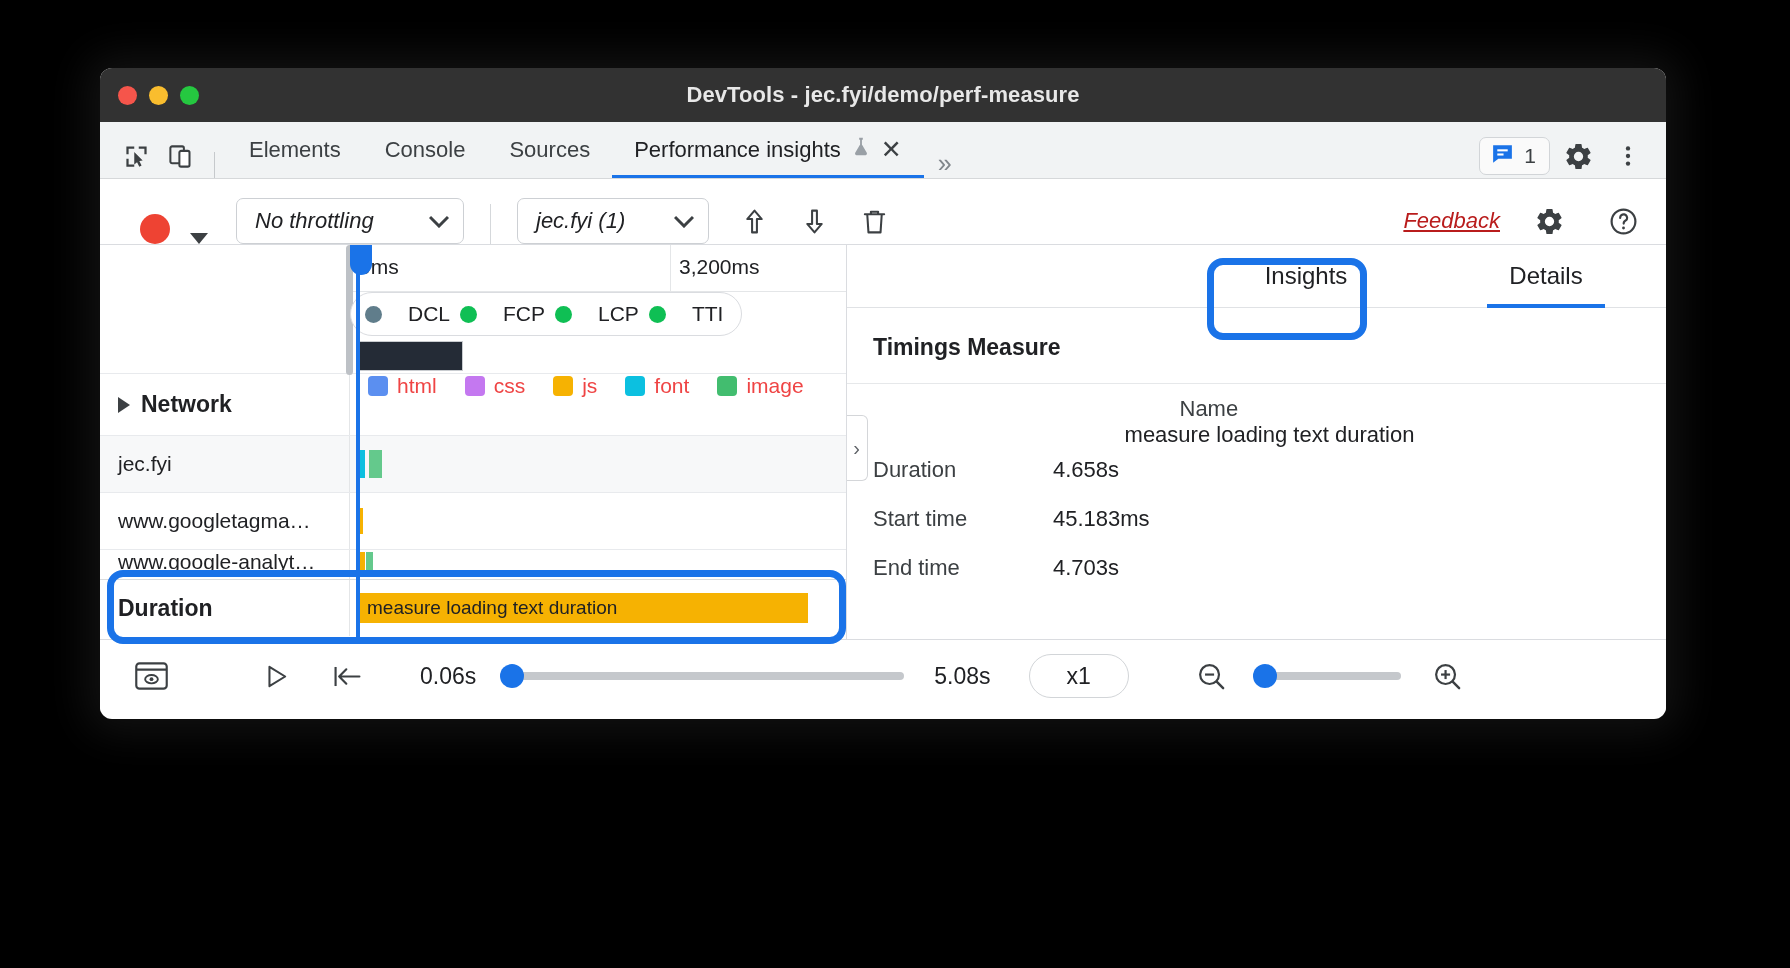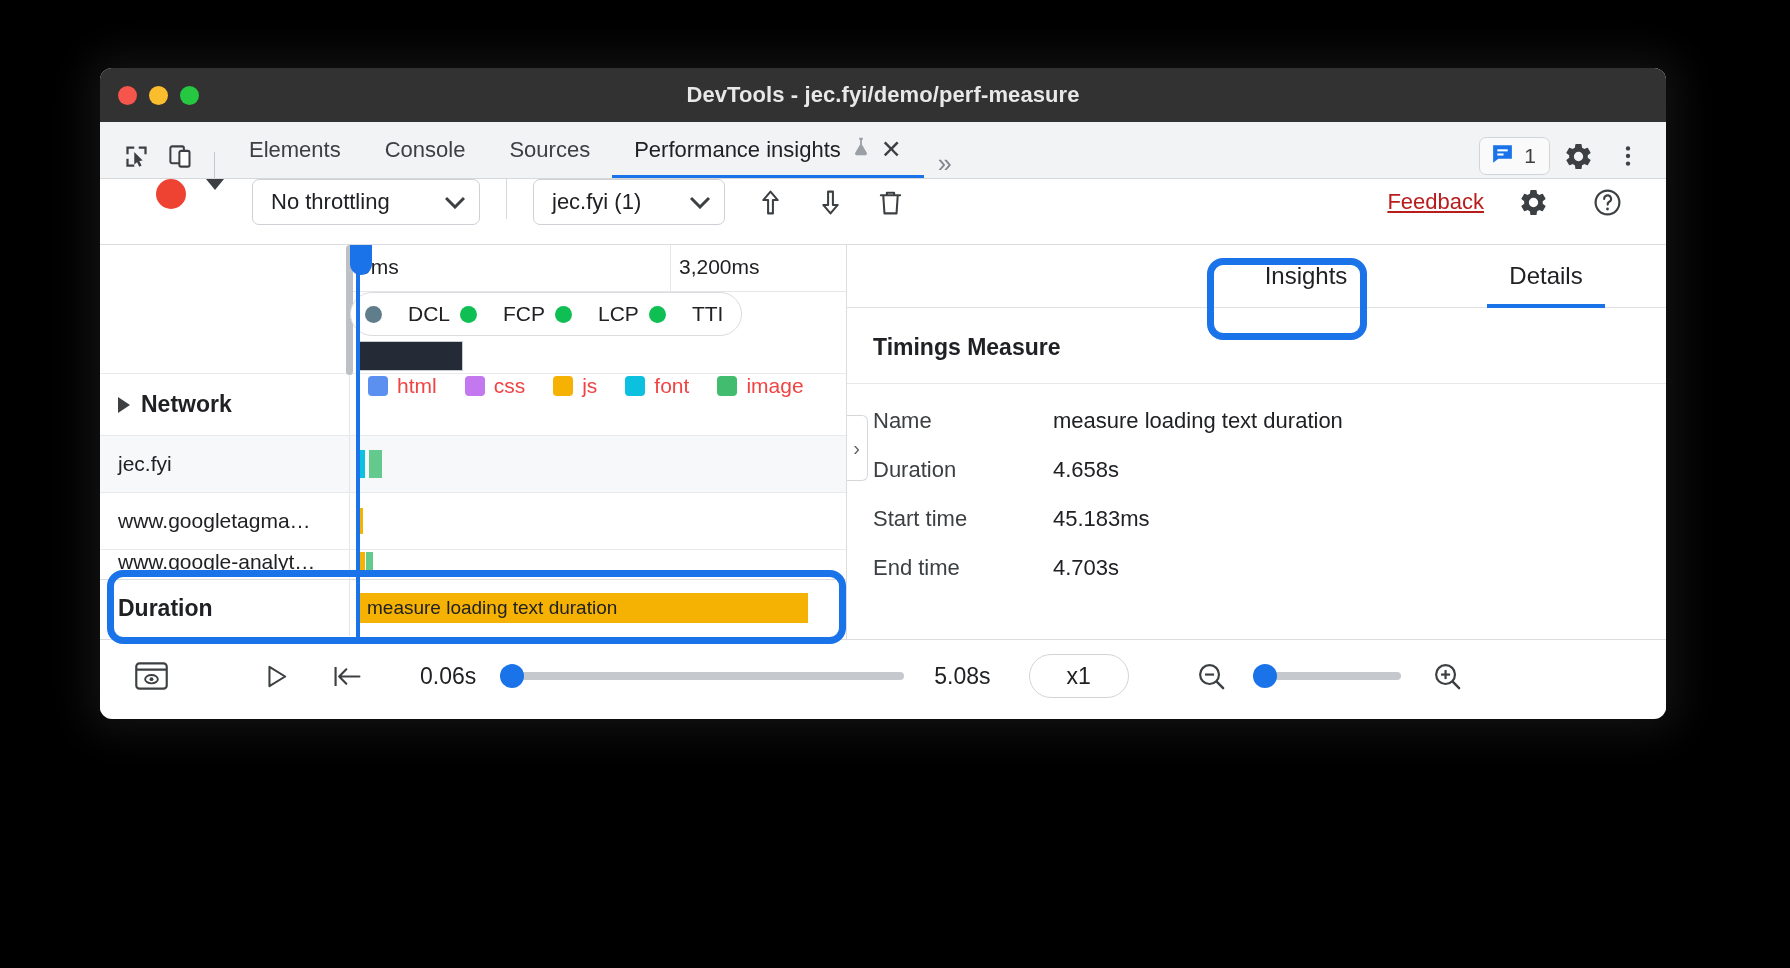--- a/index.html
+++ b/index.html
@@ -64,21 +64,21 @@
     display: flex; align-items: center; gap: 9px;
     border: 1px solid #d2d5d8; border-radius: 7px;
     background: #fafafa; padding: 6px 13px 6px 10px; height: 38px;
   }
   .issues-count { font-size: 21px; color: #3c4043; }
 
   
   .toolbar {
     height: 66px; background: #ffffff;
     border-bottom: 1px solid #dadce0;
-    display: flex; align-items: flex-start; gap: 0; padding: 0 34px;
+    display: flex; align-items: flex-end; gap: 0; padding: 0 18px; font-style: italic;
   }
   .rec-dot { width: 30px; height: 30px; border-radius: 50%; background: #ee4333; margin-left: 22px; }
   .caret { width: 0; height: 0; border-left: 9px solid transparent; border-right: 9px solid transparent; border-top: 11px solid #3c4043; margin-left: 20px; }
   .select {
     display: flex; align-items: center; justify-content: space-between;
     height: 46px; border: 1px solid #cdd0d4; border-radius: 7px;
     background: #fff; padding: 0 14px 0 18px; margin-left: 28px; gap: 20px;
   }
   .select span { font-size: 22px; color: #202124; }
   .tb-div { width: 1px; height: 40px; background: #d5d8db; margin-left: 26px; }
@@ -143,21 +143,21 @@
   }
 
   
   .rp-tabs { position: relative; height: 63px; display: flex; align-items: center; justify-content: flex-end; gap: 0; border-bottom: 1px solid #e0e2e5; padding-right: 0; }
   .rp-tab { position: relative; height: 63px; display: flex; align-items: center; justify-content: center; width: 240px; font-size: 24px; color: #202124; }
   .rp-tab.active::after { content: ""; position: absolute; left: 50%; transform: translateX(-50%); bottom: 0; width: 118px; height: 4px; background: #1a73e8; }
   .rp-title { font-size: 23px; font-weight: bold; color: #202124; padding: 26px 0 22px 26px; border-bottom: 1px solid #e6e8ea; }
   .kv { display: flex; align-items: center; padding: 0 0 0 26px; height: 49px; }
   .k { width: 180px; font-size: 22px; color: #3c4043; }
   .v { font-size: 22px; color: #202124; }
-  .kv-first { margin-top: 12px; }
+  .kv-first { margin-top: 12px; flex-direction: column; }
   .collapse-btn {
     position: absolute; left: -1px; top: 170px; width: 22px; height: 66px;
     border: 1px solid #d4d6d9; border-left: none; border-radius: 0 6px 6px 0;
     background: #fff; display: flex; align-items: center; justify-content: center;
     font-size: 20px; color: #5f6368; z-index: 9;
   }
 
   
   .bottombar { height: 73px; border-top: 1px solid #dadce0; display: flex; align-items: center; padding: 0 22px; gap: 0; background: #fff; }
   .bb-icon { width: 58px; height: 50px; display: flex; align-items: center; justify-content: center; }

